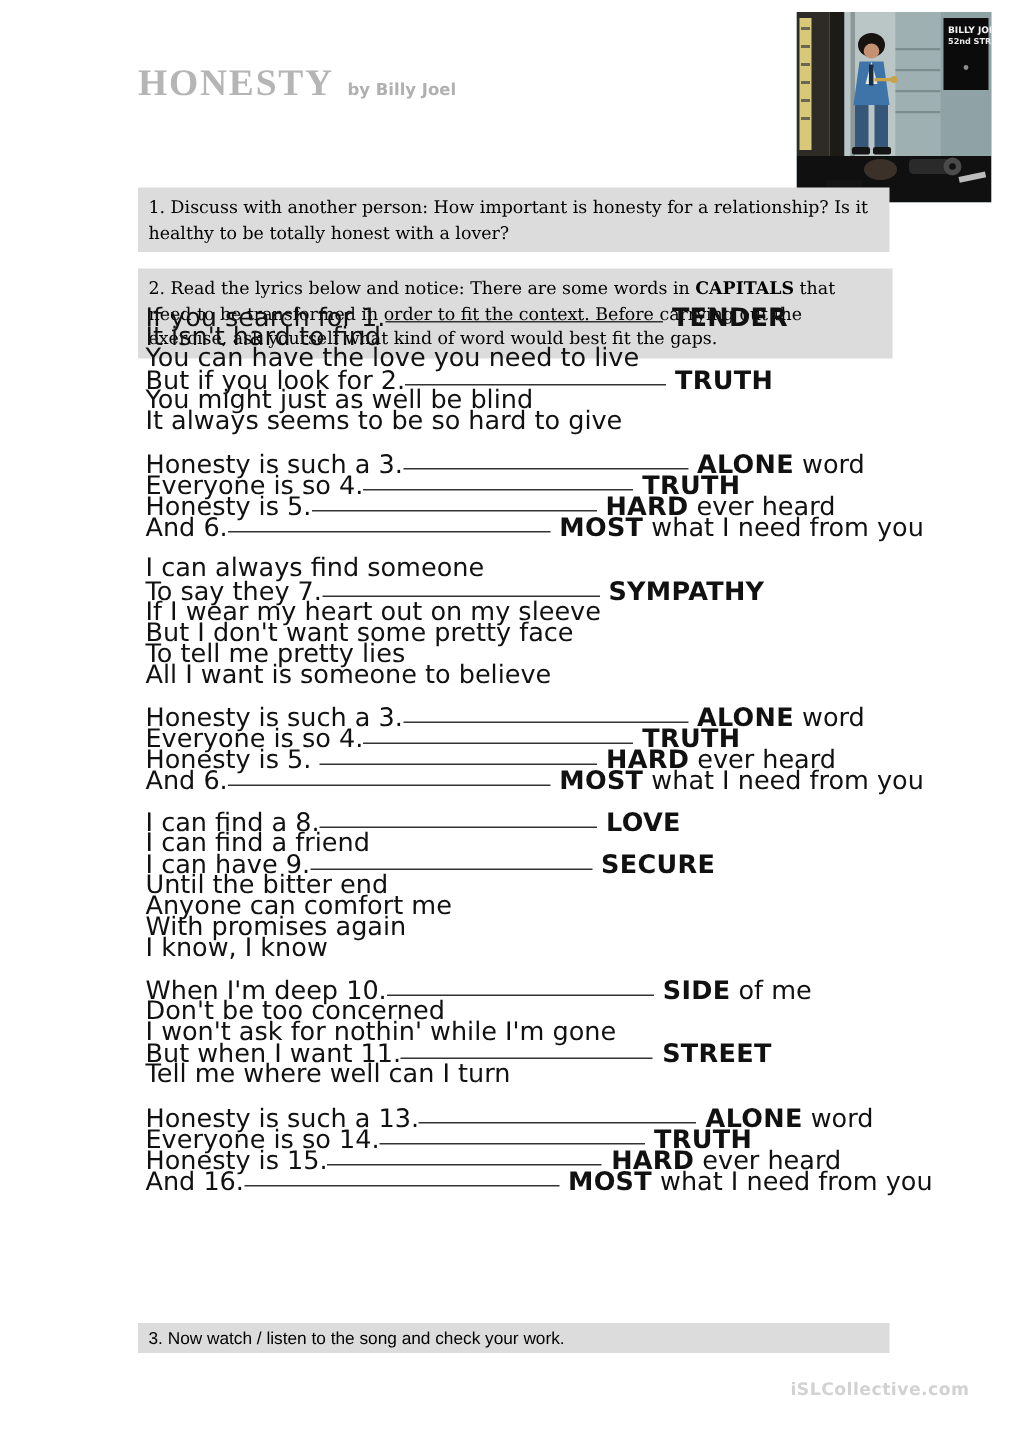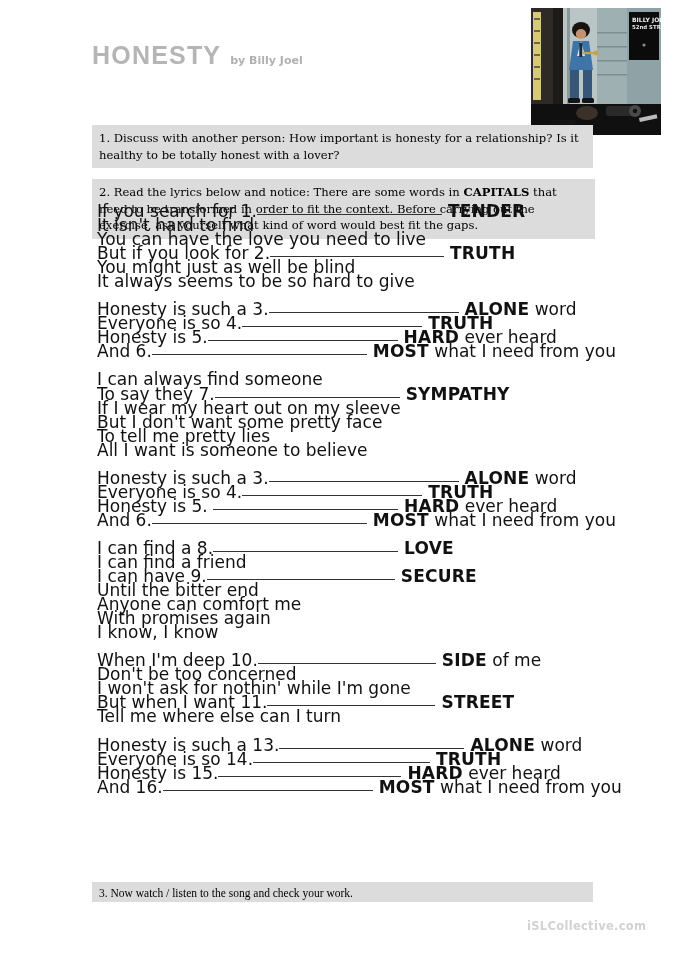--- a/index.html
+++ b/index.html
@@ -24,21 +24,21 @@
   
   .title-row {
     position: absolute;
     left: 92px;
     top: 43px;
     display: flex;
     align-items: baseline;
     gap: 9px;
   }
   .title-main {
-    font-family: Liberation Sans, sans-serif;
+    font-family: Liberation Serif, serif;
     font-size: 25px;
     font-weight: bold;
     letter-spacing: 1.2px;
     color: #b5b5b5;
     line-height: 1;
   }
   .title-sub {
     font-family: "DejaVu Sans", sans-serif;
     font-size: 11px;
     font-weight: bold;
@@ -64,21 +64,21 @@
     background: #dcdcdc;
     font-family: "DejaVu Serif", serif;
     font-size: 11.6px;
     line-height: 16.5px;
     color: #000;
     padding: 5px 6px 5px 7px;
     box-sizing: border-box;
     margin-top: 37px;
   }
   .band.sans {
-    font-family: Liberation Serif, serif;
+    font-family: Liberation Sans, sans-serif;
     font-size: 11.5px;
   }
   .band b { font-weight: bold; }
 
   #band-1 { left: 92px; top: 88px; width: 501px; }
   #band-2 { left: 92px; top: 142px; width: 503px; }
   #band-3 { left: 92px; top: 845px; width: 501px; height: 20px; padding-top: 3px; }
 
   
   .lyrics {
@@ -228,21 +228,21 @@
         <div class="lyric-line"><span>Until the bitter end</span></div>
         <div class="lyric-line"><span>Anyone can comfort me</span></div>
         <div class="lyric-line"><span>With promises again</span></div>
         <div class="lyric-line"><span>I know, I know</span></div>
       </div>
       <div class="stanza">
         <div class="lyric-line"><span>When I'm deep 10.</span><span class="gap" style="width: 178px;"></span><span class="sp" style="width: 6px;"></span><b>SIDE</b><span> of me</span></div>
         <div class="lyric-line"><span>Don't be too concerned</span></div>
         <div class="lyric-line"><span>I won't ask for nothin' while I'm gone</span></div>
         <div class="lyric-line"><span>But when I want 11.</span><span class="gap" style="width: 168px;"></span><span class="sp" style="width: 6px;"></span><b>STREET</b></div>
-        <div class="lyric-line"><span>Tell me where else can I turn</span></div>
+        <div class="lyric-line"><span>Tell me where well can I turn</span></div>
       </div>
       <div class="stanza">
         <div class="lyric-line"><span>Honesty is such a  13.</span><span class="gap" style="width: 185px;"></span><span class="sp" style="width: 6px;"></span><b>ALONE</b><span> word</span></div>
         <div class="lyric-line"><span>Everyone is so  14.</span><span class="gap" style="width: 177px;"></span><span class="sp" style="width: 6px;"></span><b>TRUTH</b></div>
         <div class="lyric-line"><span>Honesty is  15.</span><span class="gap" style="width: 183px;"></span><span class="sp" style="width: 6px;"></span><b>HARD</b><span> ever heard</span></div>
         <div class="lyric-line"><span>And  16.</span><span class="gap" style="width: 210px;"></span><span class="sp" style="width: 6px;"></span><b>MOST</b><span> what I need from you</span></div>
       </div>
     </div>
 
   <div class="band sans" id="band-3">

